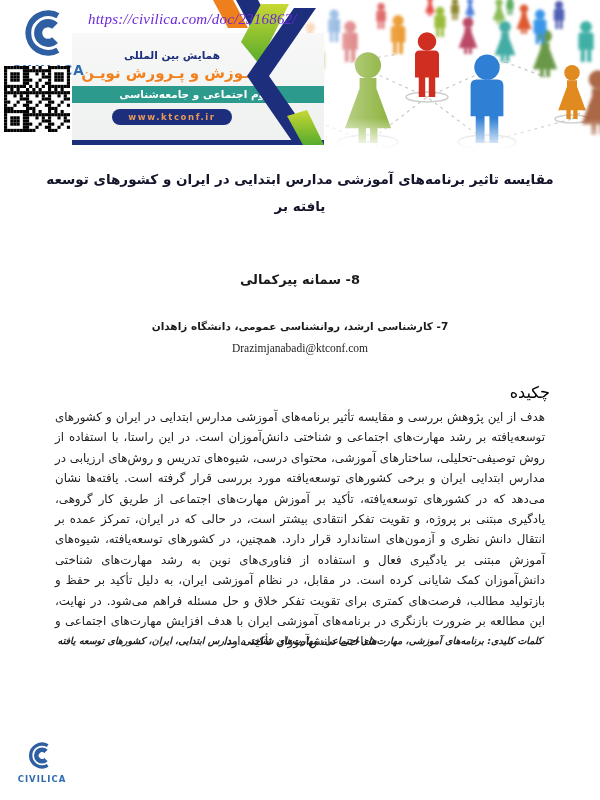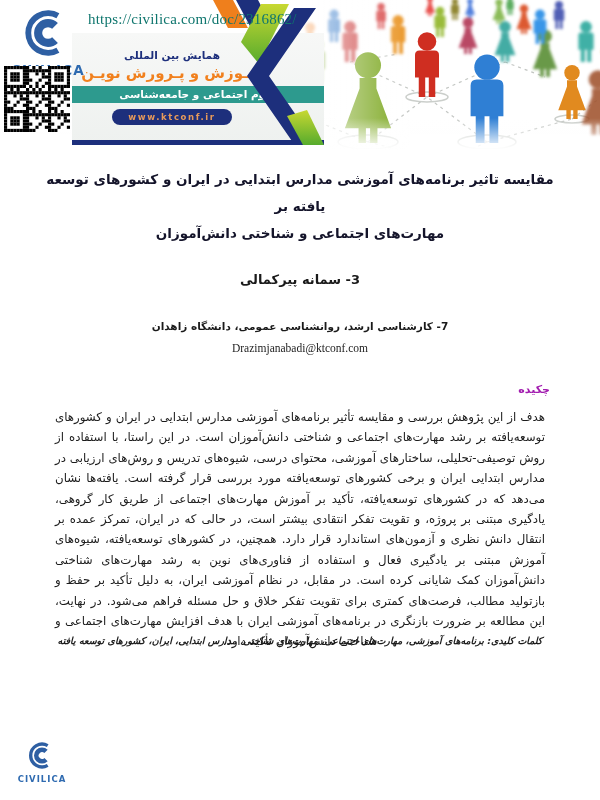--- a/index.html
+++ b/index.html
@@ -7,21 +7,21 @@
         font-family:"DejaVu Sans",sans-serif;margin:0 auto;}
 
   
   .people-wrap{position:absolute;top:0;left:0;width:600px;height:150px;}
   .people-wrap svg{display:block;}
   .fig-bg{filter:blur(1.4px);opacity:.88;}
   .fig-mid{filter:blur(.7px);opacity:.95;}
 
   
   .doc-url{position:absolute;top:11px;left:88px;font-family:"Liberation Serif",serif;
-           font-size:15px;color:#0f766e;letter-spacing:.2px;}
+           font-size:15px;color:#6d28d9;letter-spacing:.2px;font-style:italic;}
 
   
   .logo-top{position:absolute;top:6px;left:8px;width:80px;text-align:center;}
   .logo-top .brand{font-size:13.5px;font-weight:bold;color:#2e6ab0;letter-spacing:1.2px;margin-top:-2px;}
 
   
   .qr{position:absolute;top:66px;left:4px;width:66px;height:66px;background:#fff;}
 
   
   .banner-card{position:absolute;left:72px;top:33px;width:252px;height:112px;
@@ -39,21 +39,21 @@
   
   .title{position:absolute;top:166px;left:40px;width:520px;text-align:center;direction:rtl;
          font-size:13.5px;font-weight:bold;color:#14142a;line-height:27px;}
   .author{position:absolute;top:272px;left:40px;width:520px;text-align:center;direction:rtl;
           font-size:13px;font-weight:bold;color:#1a1a1a;}
   .affiliation{position:absolute;top:320px;left:40px;width:520px;text-align:center;direction:rtl;
                font-size:10.5px;font-weight:bold;color:#1a1a1a;}
   .email{position:absolute;top:342px;left:40px;width:520px;text-align:center;
          font-family:"Liberation Serif",serif;font-size:11.5px;color:#222222;}
   .abs-heading{position:absolute;top:383px;right:50px;direction:rtl;
-               font-size:11px;font-weight:bold;color:#a21caf;}
+               font-size:16px;font-weight:normal;color:#000000;}
   .abstract{position:absolute;top:407px;left:55px;width:490px;direction:rtl;
             text-align:justify;text-align-last:center;font-size:11.8px;color:#1c1c1c;
             line-height:20.4px;}
   .keywords{position:absolute;top:597px;left:55px;width:490px;text-align:center;direction:rtl;
             font-size:9.5px;font-weight:bold;font-style:italic;color:#1c1c1c;margin-top:38px;}
 
   
   .logo-bottom{position:absolute;top:740px;left:10px;width:64px;text-align:center;}
   .logo-bottom .brand{font-size:8.5px;font-weight:bold;color:#2e6ab0;letter-spacing:1px;margin-top:-1px;}
 </style>
@@ -412,24 +412,23 @@
       <rect x="9" y="20" width="1" height="1" fill="#000"></rect>
       <rect x="14" y="20" width="1" height="1" fill="#000"></rect>
       <rect x="15" y="20" width="1" height="1" fill="#000"></rect>
       <rect x="16" y="20" width="1" height="1" fill="#000"></rect>
     </svg>
 
   <div class="doc-url">https://civilica.com/doc/2316862/</div>
 
   <div class="title">
     <div>مقایسه تاثیر برنامه‌های آموزشی مدارس ابتدایی در ایران و کشورهای توسعه یافته بر</div>
-    <div>مهارت‌های اجتماعی و شناختی دانش‌آموزان</div>
   </div>
 
-  <div class="author">3- سمانه پیرکمالی</div>
+  <div class="author">8- سمانه پیرکمالی</div>
   <div class="affiliation">7- کارشناسی ارشد، روانشناسی عمومی، دانشگاه زاهدان</div>
   <div class="email">Drazimjanabadi@ktconf.com</div>
 
   <div class="abs-heading">چکیده</div>
   <div class="abstract">هدف از این پژوهش بررسی و مقایسه تأثیر برنامه‌های آموزشی مدارس ابتدایی در ایران و کشورهای توسعه‌یافته بر رشد مهارت‌های اجتماعی و شناختی دانش‌آموزان است. در این راستا، با استفاده از روش توصیفی-تحلیلی، ساختارهای آموزشی، محتوای درسی، شیوه‌های تدریس و روش‌های ارزیابی در مدارس ابتدایی ایران و برخی کشورهای توسعه‌یافته مورد بررسی قرار گرفته است. یافته‌ها نشان می‌دهد که در کشورهای توسعه‌یافته، تأکید بر آموزش مهارت‌های اجتماعی از طریق کار گروهی، یادگیری مبتنی بر پروژه، و تقویت تفکر انتقادی بیشتر است، در حالی که در ایران، تمرکز عمده بر انتقال دانش نظری و آزمون‌های استاندارد قرار دارد. همچنین، در کشورهای توسعه‌یافته، شیوه‌های آموزش مبتنی بر یادگیری فعال و استفاده از فناوری‌های نوین به رشد مهارت‌های شناختی دانش‌آموزان کمک شایانی کرده است. در مقابل، در نظام آموزشی ایران، به دلیل تأکید بر حفظ و بازتولید مطالب، فرصت‌های کمتری برای تقویت تفکر خلاق و حل مسئله فراهم می‌شود. در نهایت، این مطالعه بر ضرورت بازنگری در برنامه‌های آموزشی ایران با هدف افزایش مهارت‌های اجتماعی و شناختی دانش‌آموزان تأکید دارد.</div>
 
   <div class="keywords">کلمات کلیدی: برنامه‌های آموزشی، مهارت‌های اجتماعی، مهارت‌های شناختی، مدارس ابتدایی، ایران، کشورهای توسعه یافته</div>
 
   <div class="logo-bottom">
     <svg width="34" height="31" viewBox="0 0 60 60">

